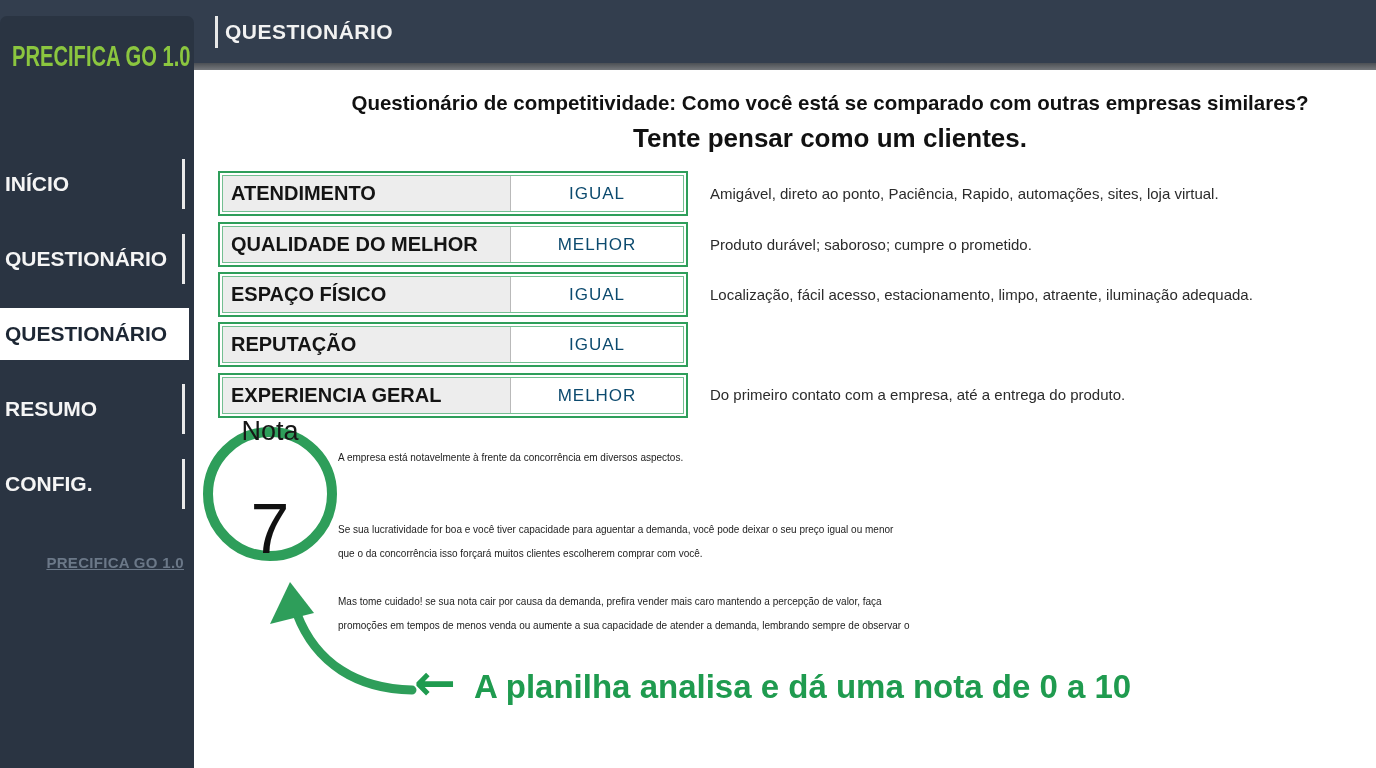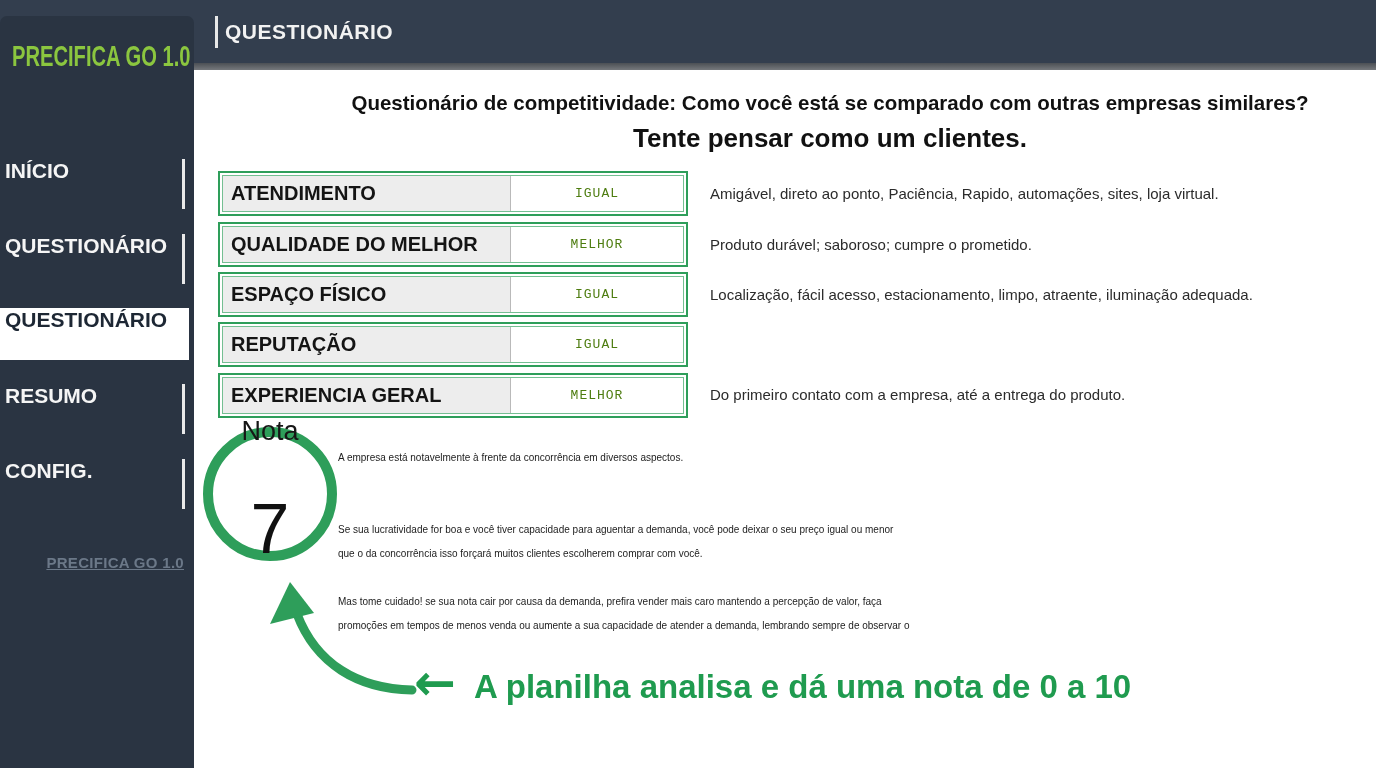--- a/index.html
+++ b/index.html
@@ -17,21 +17,21 @@
   .header-vbar { width:3px; height:32px; background:#e8e8e8; }
   .header-title { color:#f2f2f2; font-weight:bold; font-size:21px; letter-spacing:0.5px; }
 
   
   .sidebar { position:absolute; left:0; top:16px; width:194px; height:768px;
             background:var(--sidebar_bg,#2a3442); z-index:3;border-radius:7px; }
   .logo { position:absolute; left:12px; top:24px; color:var(--logo_green,#8bc63f);
           font-weight:bold; font-size:28px; letter-spacing:0px; white-space:nowrap;
           transform:scale(0.72,1.08); transform-origin:left center; }
   .nav-item { position:absolute; left:0; width:189px; height:50px;
-              display:flex; cursor:pointer; }
+              display:flex; align-items:center; cursor:pointer; }
   .nav-label { color:#f5f5f5; font-weight:bold; font-size:21px; padding-left:5px;
                white-space:nowrap; }
   .nav-bar { position:absolute; right:4px; top:0; width:3px; height:100%; background:#e9e9e9; }
   .nav-item.active { background:#fff; height:52px; }
   .nav-item.active .nav-label { color:var(--active_text,#1d2734); }
   .sidebar-footer-link { position:absolute; top:538px; left:0; width:184px;
         text-align:right; color:#6b7888; font-weight:bold; font-size:15px;
         text-decoration:underline; cursor:pointer; letter-spacing:0.3px; }
 
   
@@ -41,22 +41,22 @@
         text-align:center; font-weight:bold; font-size:26px; color:#111; }
 
   .q-row { position:absolute; left:218px; width:470px; height:45px;
            border:2px solid var(--accent_green,#2e9e5a); background:#fff; }
   .q-inner { position:absolute; left:2px; top:2px; right:2px; bottom:2px;
            border:1px solid #74bf92; display:flex; }
   .q-label { flex:1; background:#ededed; display:flex; align-items:center;
            padding-left:8px; font-weight:bold; font-size:20px; color:#141414;
            white-space:nowrap; border-right:1px solid #b9b9b9; }
   .q-value { width:172px; background:#fff; display:flex; align-items:center;
-           justify-content:center; font-size:13px; color:#4d7c0f;
-           letter-spacing:1px; cursor:pointer;font-family:Liberation Mono, monospace; }
+           justify-content:center; font-size:17px; color:#0c4a6e;
+           letter-spacing:1px; cursor:pointer; }
   .q-desc { position:absolute; left:710px; width:666px; font-size:15px;
            color:#2b2b2b; white-space:nowrap; }
 
   
   .score-circle { position:absolute; left:203px; top:427px; width:134px; height:134px;
         border:10px solid var(--accent_green,#2e9e5a); border-radius:50%;
         display:flex; flex-direction:column; align-items:center; justify-content:center;
         background:transparent;gap:48px; }
   .score-label { font-size:27px; color:#161616; line-height:1; margin-top:-4px; }
   .score-value { font-size:70px; color:#111; line-height:1.05; font-weight:400; }

